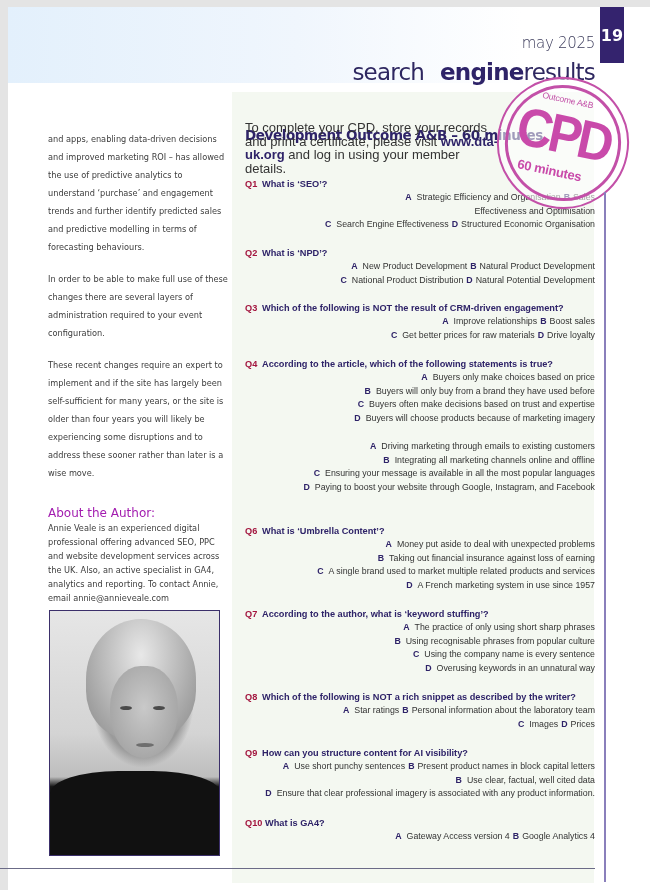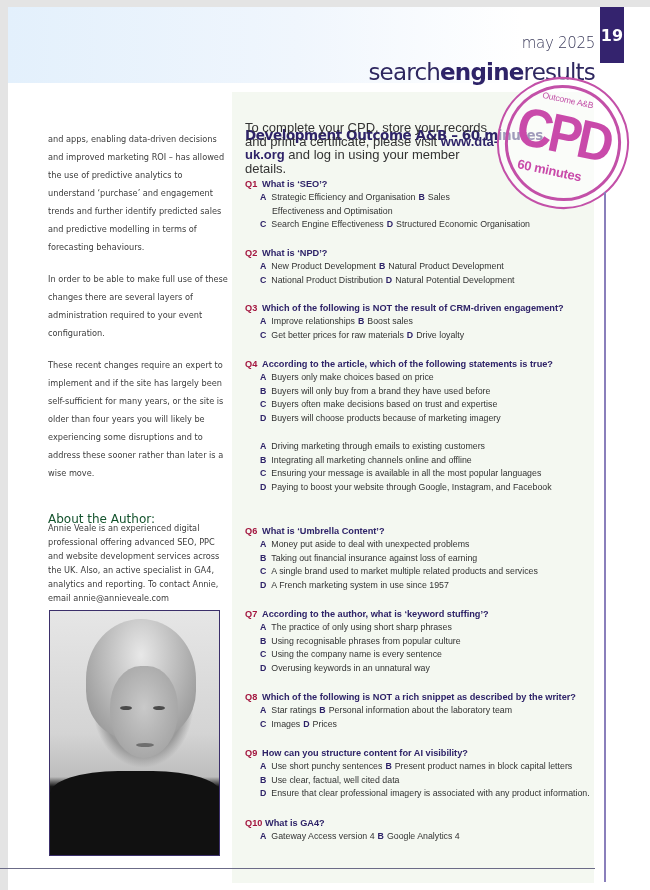--- a/index.html
+++ b/index.html
@@ -21,32 +21,31 @@
     font-family: "DejaVu Sans", sans-serif;
   }
   .issue-date {
     position: absolute; right: 55px; top: 27px; font-size: 15px; color: #3a3a5a;
     font-family: "DejaVu Sans", sans-serif; font-weight: 300; letter-spacing: -0.3px;
   }
   .section-title {
     position: absolute; right: 55px; top: 52px; font-size: 23px; color: #2e2760;
     font-family: "DejaVu Sans", sans-serif; letter-spacing: -0.8px; white-space: nowrap;
   }
-  .section-title b { font-weight: bold; color: #2e2368; }
+  .section-title b { font-weight: bold; color: #2e2368; margin-left: 16px; }
 
   
   .left-col {
     position: absolute; left: 48px; top: 130px; width: 180px;
     font-family: "DejaVu Sans", sans-serif; font-size: 8.2px; line-height: 18px; color: #3c3c3c;
   }
   .left-col p { margin-bottom: 14px; }
   .author-heading {
-    position: absolute; left: 48px; top: 506px; font-size: 12px; color: #14532d;
+    position: absolute; left: 48px; top: 506px; font-size: 12px; color: #a21caf;
     font-family: "DejaVu Sans", sans-serif;
-    margin-top: 6px;
   }
   .author-bio {
     position: absolute; left: 48px; top: 521px; width: 180px;
     font-family: "DejaVu Sans", sans-serif; font-size: 8.2px; line-height: 14px; color: #3c3c3c;
   }
   .author-photo {
     position: absolute; left: 49px; top: 610px; width: 171px; height: 246px;
     border: 1.5px solid #3b2f6a; overflow: hidden;
     background: radial-gradient(ellipse 40% 35% at 55% 38%, #c8c8c8 0%, #9a9a9a 60%, transparent 75%),
                 linear-gradient(180deg, #e6e6e6 0%, #d4d4d4 50%, #bdbdbd 68%, #151515 72%, #0d0d0d 100%);
@@ -80,21 +79,21 @@
   .quiz-intro {
     position: absolute; left: 245px; top: 121px; width: 255px;
     font-size: 13px; line-height: 13.5px; color: #333;
     font-family: "Liberation Sans", sans-serif;
   }
   .quiz-intro b { color: #2e2368; }
 
   .question { position: absolute; left: 245px; width: 350px; font-family: "Liberation Sans", sans-serif; }
   .q-head { font-size: 9.2px; line-height: 14px; font-weight: bold; color: #2e2368; display: flex; }
   .q-num { color: #a3163f; width: 17px; flex: none; }
-  .q-opts { padding-left: 15px; }
+  .q-opts { padding-left: 15px; text-align: right; }
   .q-line { font-size: 8.8px; line-height: 13.6px; color: #333; }
   .q-line .l { font-weight: bold; color: #2e2368; margin-right: 5px; }
   .q-line .li { font-weight: bold; color: #2e2368; margin: 0 3px; }
   .q-line.cont { padding-left: 12px; }
 
   
   .cpd-stamp {
     position: absolute; left: 497px; top: 77px; width: 132px; height: 132px;
     border-radius: 50%; border: 2px solid #c350a8; transform: rotate(12deg);
     background: rgba(255,255,255,0.55);

